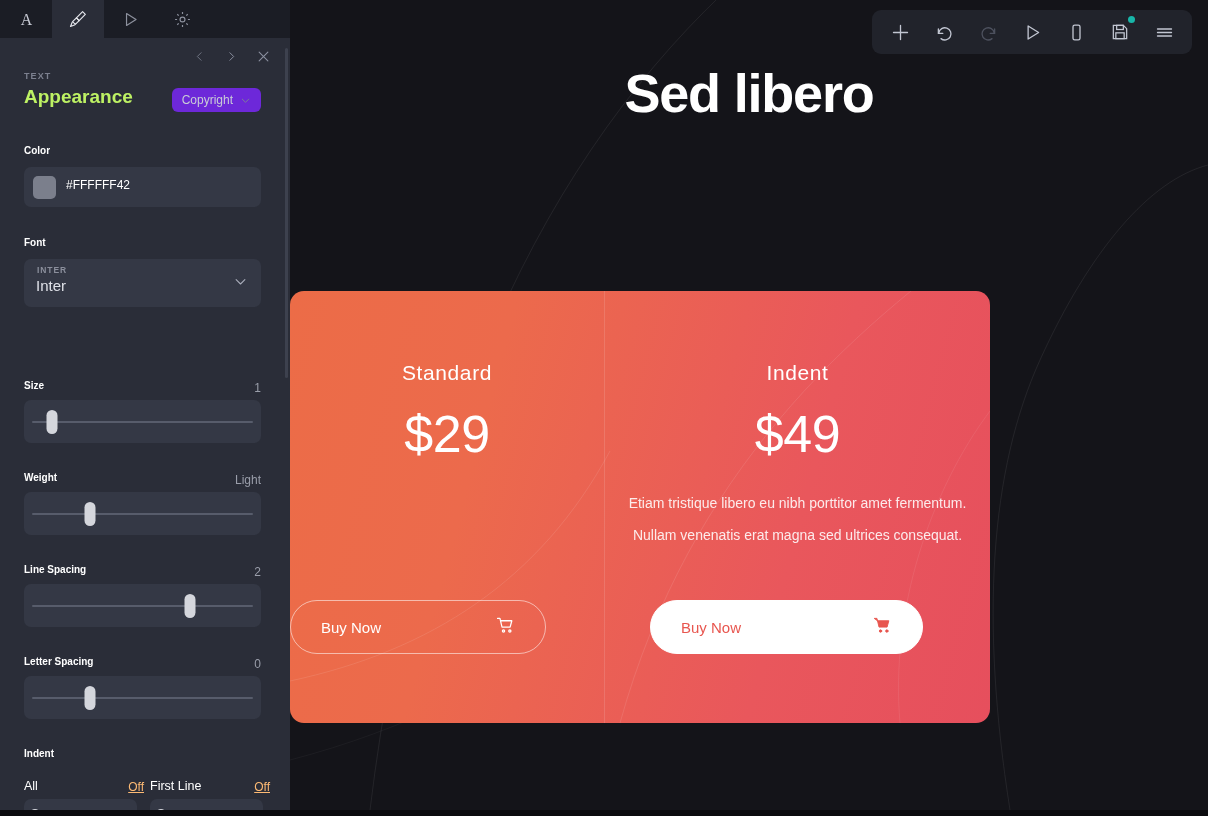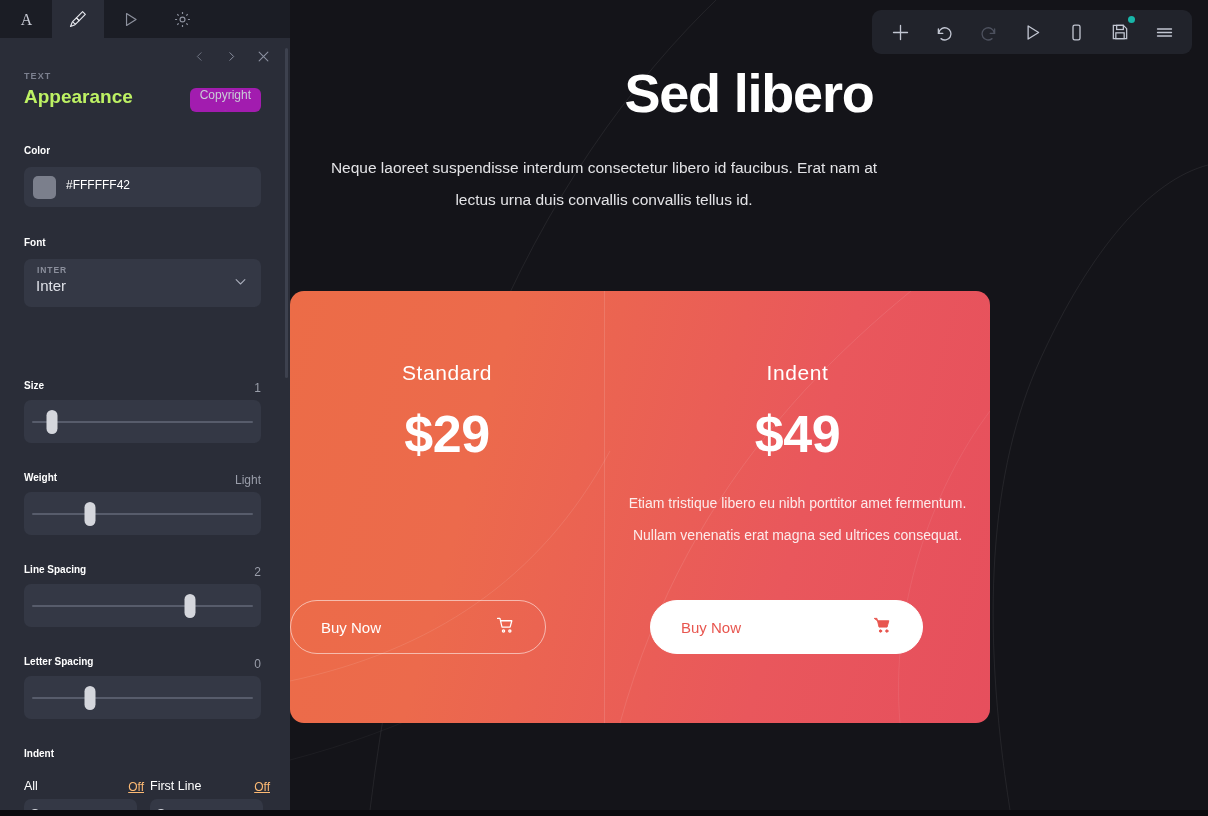--- a/index.html
+++ b/index.html
@@ -47,21 +47,21 @@
   .pcard.standard { left: 0; width: 314px; }
   .pcard.premium  { left: 315px; width: 385px; }
 
   .p-name {
     position: absolute; top: 70px; left: 0; width: 100%;
     text-align: center; font-size: 21px; color: #ffffff; font-weight: 400;
     letter-spacing: 0.6px;
   }
   .p-price {
     position: absolute; top: 113px; left: 0; width: 100%;
-    text-align: center; font-size: 52px; font-weight: bold; color: #ffffff;
+    text-align: center; font-size: 52px; font-weight: normal; color: #ffffff;
     letter-spacing: -0.5px;
   }
   .p-desc {
     position: absolute; top: 196px; left: 0; width: 100%;
     text-align: center; font-size: 14px; line-height: 32px;
     color: rgba(255,255,255,0.88); padding: 0 22px;
   }
   .buy-btn {
     position: absolute; top: 309px; height: 54px;
     border-radius: 27px; display: flex; align-items: center;
@@ -127,23 +127,22 @@
     position: absolute; left: 24px; top: 33px;
     font-size: 9px; letter-spacing: 1.1px; color: #7c808f; font-weight: bold;
   }
   .panel-title {
     position: absolute; left: 24px; top: 48px;
     font-size: 19px; font-weight: bold; color: #bef264;
   }
   .chip {
     position: absolute; right: 29px; top: 50px;
     height: 24px; padding: 0 10px; border-radius: 6px;
-    background: #a21caf; display: flex; align-items: center; gap: 7px;
+    background: #6d28d9; display: flex; align-items: center; gap: 7px;
     cursor: pointer;
-    flex-direction: column;
   }
   .chip span { font-size: 12px; color: #c9ccd6; }
 
   .section { position: absolute; left: 0; width: 290px; }
   .sec-label {
     position: absolute; left: 24px; top: 0;
     font-size: 10px; font-weight: bold; color: #ffffff;
   }
   .sec-value {
     position: absolute; right: 29px; top: 1px;
@@ -216,21 +215,20 @@
 <div id="app">
 
   <div id="canvas">
     <svg id="canvas-deco" viewBox="0 0 1208 810" preserveAspectRatio="none">
       <path d="M 760 -40 C 560 130 420 400 370 810" stroke="rgba(255,255,255,0.07)" stroke-width="1" fill="none"></path>
       <path d="M 1208 165 C 1150 180 1090 250 1040 360 C 990 470 980 620 1010 810" stroke="rgba(255,255,255,0.07)" stroke-width="1" fill="none"></path>
       <path d="M 290 760 C 520 700 700 560 800 330" stroke="rgba(255,255,255,0.04)" stroke-width="1" fill="none"></path>
     </svg>
 
     <div class="hero-title">Sed libero</div>
-    <div class="hero-sub">Neque laoreet suspendisse interdum consectetur libero id faucibus. Erat nam at lectus urna duis convallis convallis tellus id.</div>
 
     <div id="pricing">
       <svg id="pricing-deco" viewBox="0 0 700 432" preserveAspectRatio="none">
         <path d="M 700 -60 C 560 40 400 180 330 432" stroke="rgba(255,255,255,0.10)" stroke-width="1" fill="none"></path>
         <path d="M 0 390 C 140 360 250 290 320 160" stroke="rgba(255,255,255,0.10)" stroke-width="1" fill="none"></path>
         <path d="M 700 120 C 640 200 600 320 610 432" stroke="rgba(255,255,255,0.08)" stroke-width="1" fill="none"></path>
       </svg>
       <div class="card-divider"></div>
 
       <div class="pcard standard">

